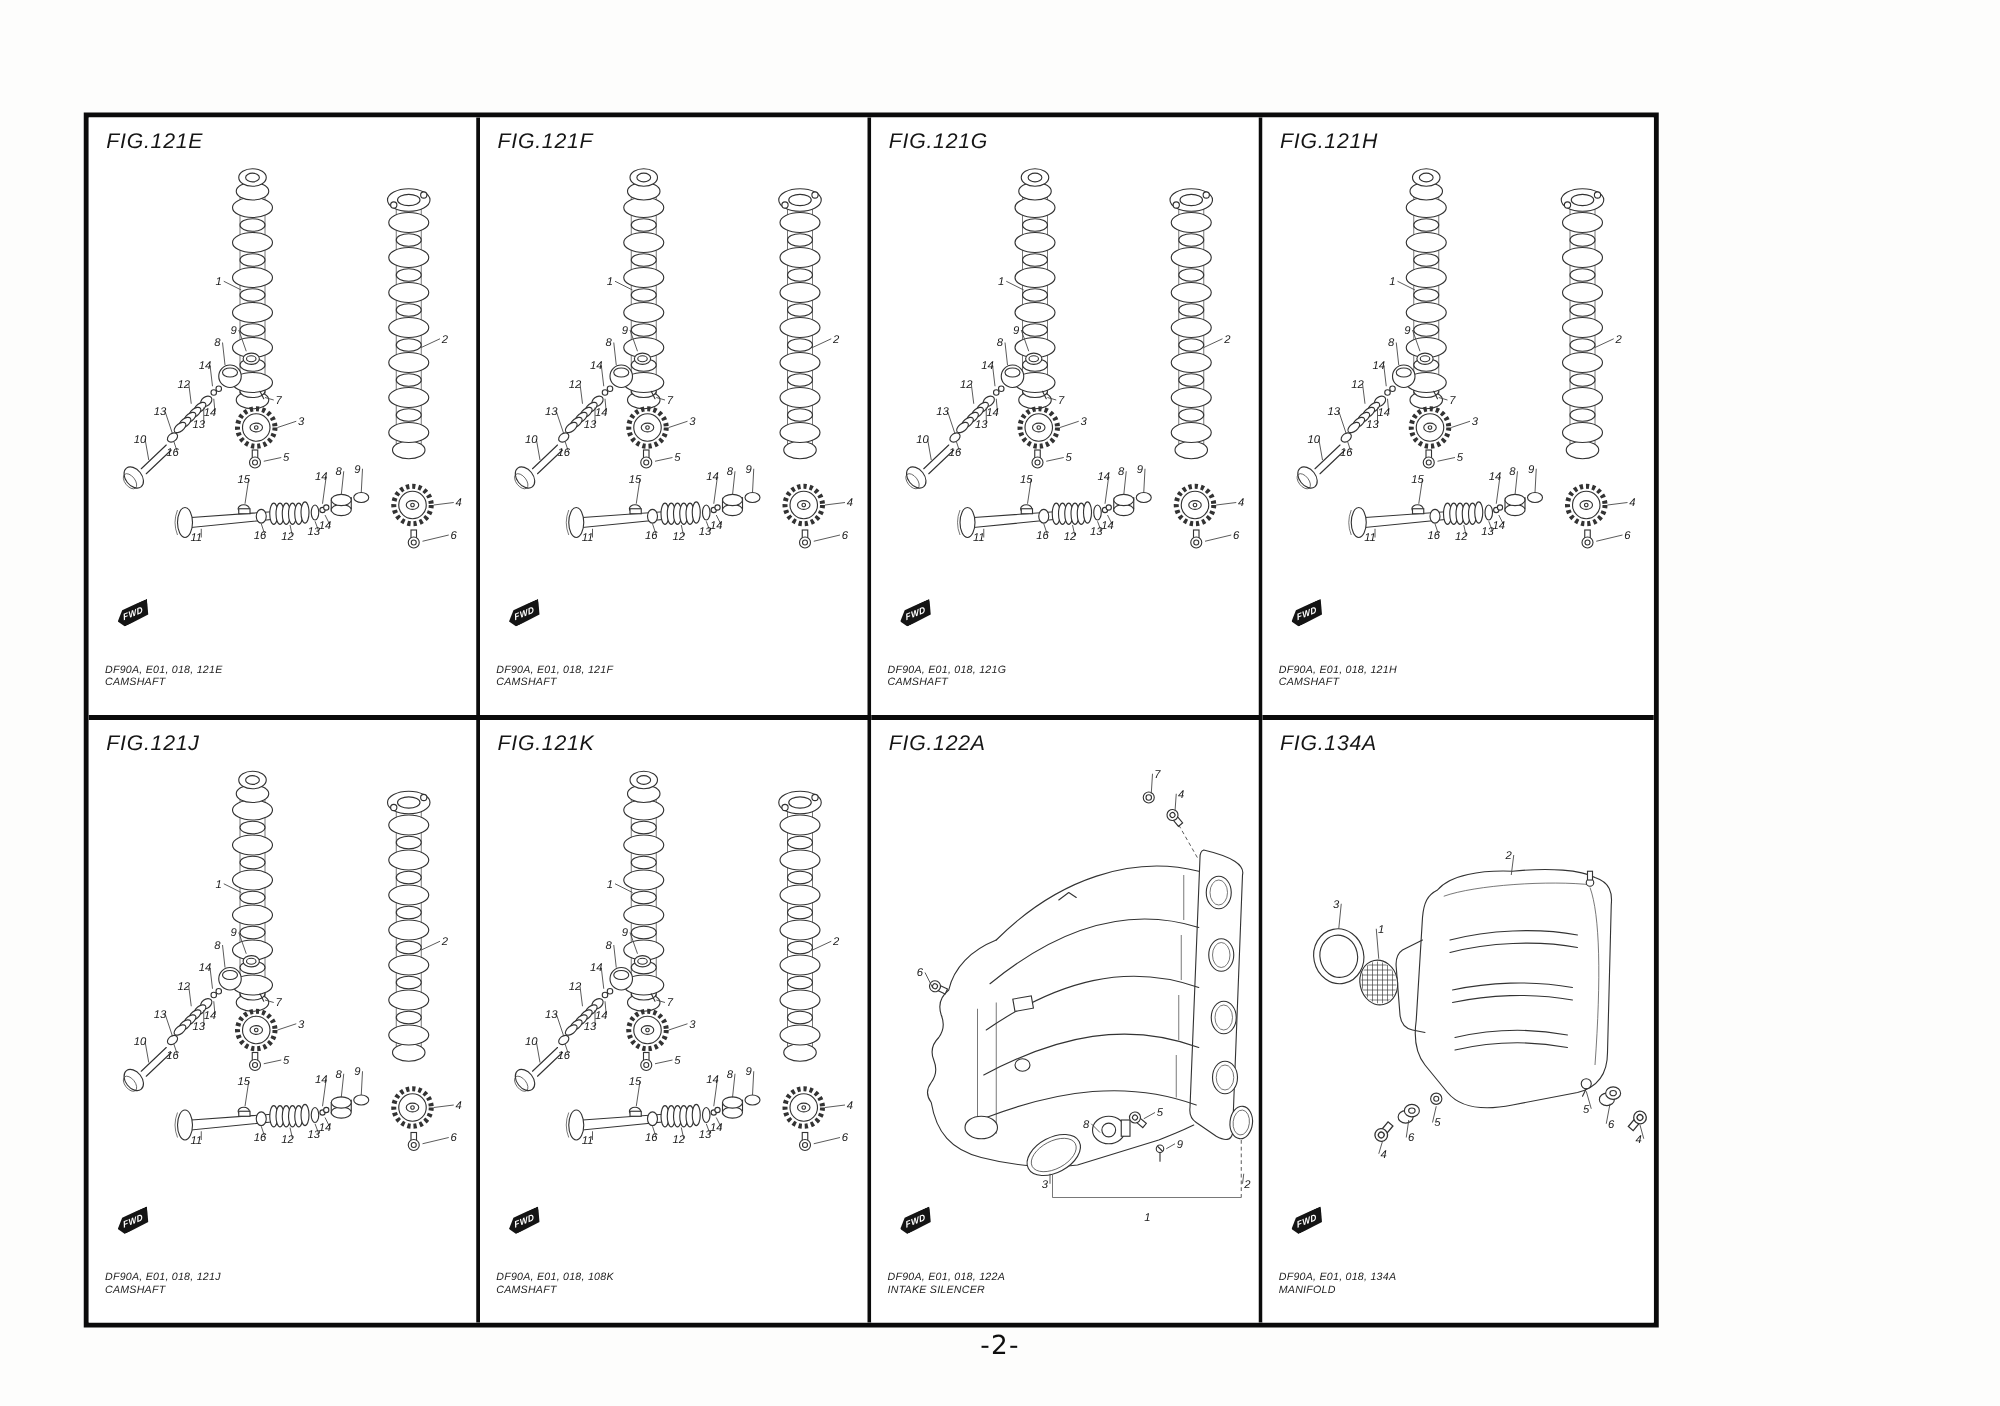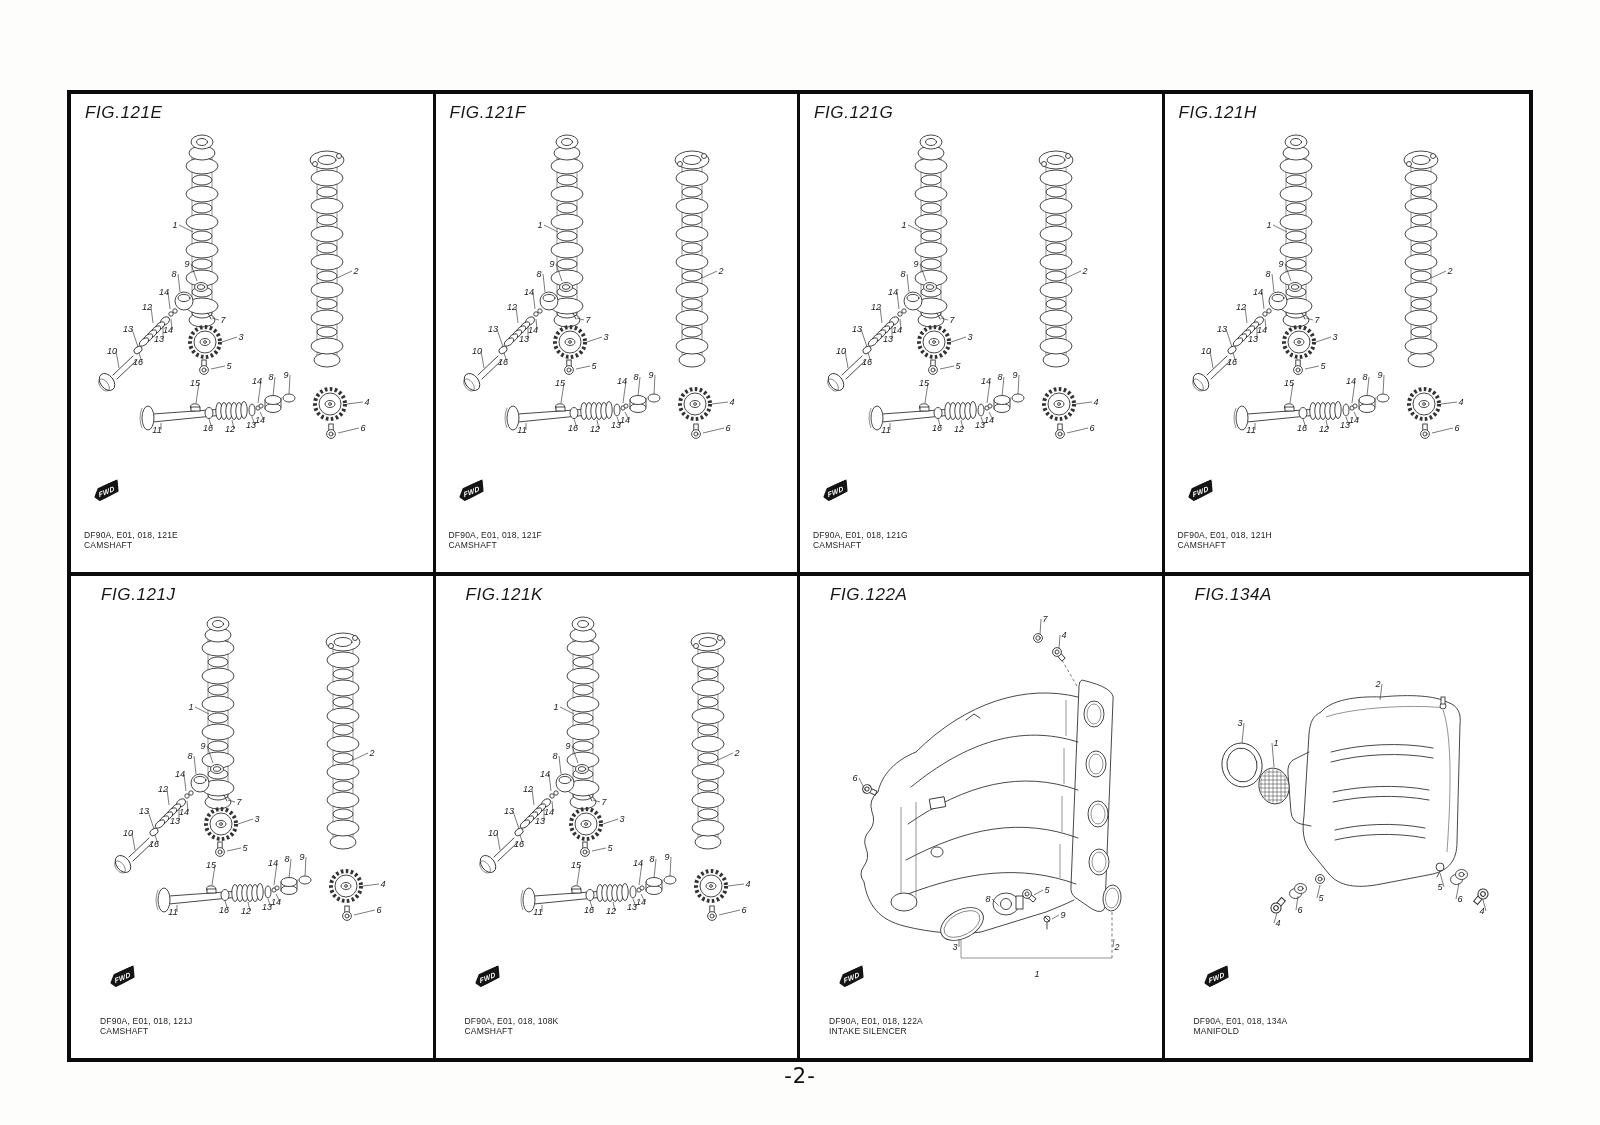--- a/index.html
+++ b/index.html
@@ -2,46 +2,46 @@
 <html><head>
 <meta charset="utf-8">
 <style>
   html,body{margin:0;padding:0;}
   body{
     width:1600px;height:1125px;position:relative;overflow:hidden;
     background:#fdfdfc;color:#111;
     font-family:"Liberation Sans",sans-serif;
   }
   .sheet-grid{
-    position:absolute;left:67px;top:90px;width:1466px;height:972px;
+    position:absolute;left:67px;top:90px;width:1260px;height:972px;
     box-sizing:border-box;border:4px solid #0b0b0b;background:#fff;
     display:grid;grid-template-columns:repeat(4,1fr);grid-template-rows:1fr 1fr;
   }
   .panel{
     position:relative;box-sizing:border-box;overflow:hidden;background:#fff;
     border-right:3px solid #0b0b0b;border-bottom:4px solid #0b0b0b;
   }
   .panel:nth-child(4n){border-right:none;}
-  .panel:nth-child(n+5){border-bottom:none;margin-left:16px;}
+  .panel:nth-child(n+5){border-bottom:none;}
   .fig-title{
     position:absolute;top:9px;left:14px;
     font-style:italic;font-size:17px;letter-spacing:.6px;color:#151515;
     white-space:nowrap;
   }
   svg.fig{position:absolute;top:26px;left:0;width:366px;height:420px;}
   .fwd{
     position:absolute;left:22px;bottom:74px;width:27px;height:14px;background:#141414;
     clip-path:polygon(0 58%,20% 8%,100% 0,94% 86%,18% 100%);
     transform:rotate(-22deg) skewX(-10deg);
     display:flex;align-items:center;justify-content:center;
   }
   .fwd span{color:#fff;font-size:7px;font-weight:700;font-style:italic;letter-spacing:.4px;}
   .panel-footer{
     position:absolute;left:13px;bottom:22px;
-    font-size:8.5px;line-height:10px;letter-spacing:.2px;color:#222;
+    font-style:italic;font-size:8.5px;line-height:10px;letter-spacing:.2px;color:#222;
     white-space:nowrap;
   }
   .page-num{
     position:absolute;top:1064px;left:0;width:100%;text-align:center;
     font-family:"DejaVu Sans",sans-serif;font-size:21px;color:#0e0e0e;letter-spacing:1px;
   }
   
   .ln{stroke:#333;stroke-width:.9;fill:none;stroke-linecap:round;stroke-linejoin:round;}
   .thin{stroke:#3a3a3a;stroke-width:.55;fill:none;}
   .fw{stroke:#333;stroke-width:.9;fill:#fff;}

